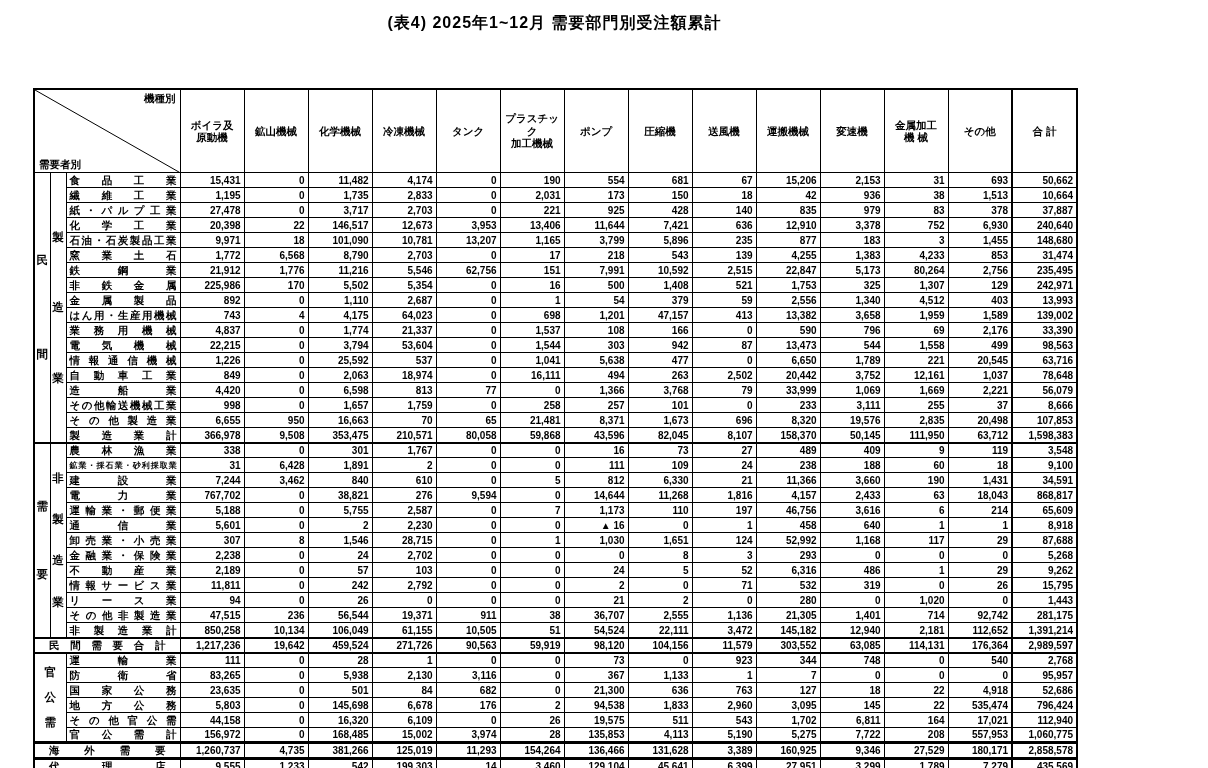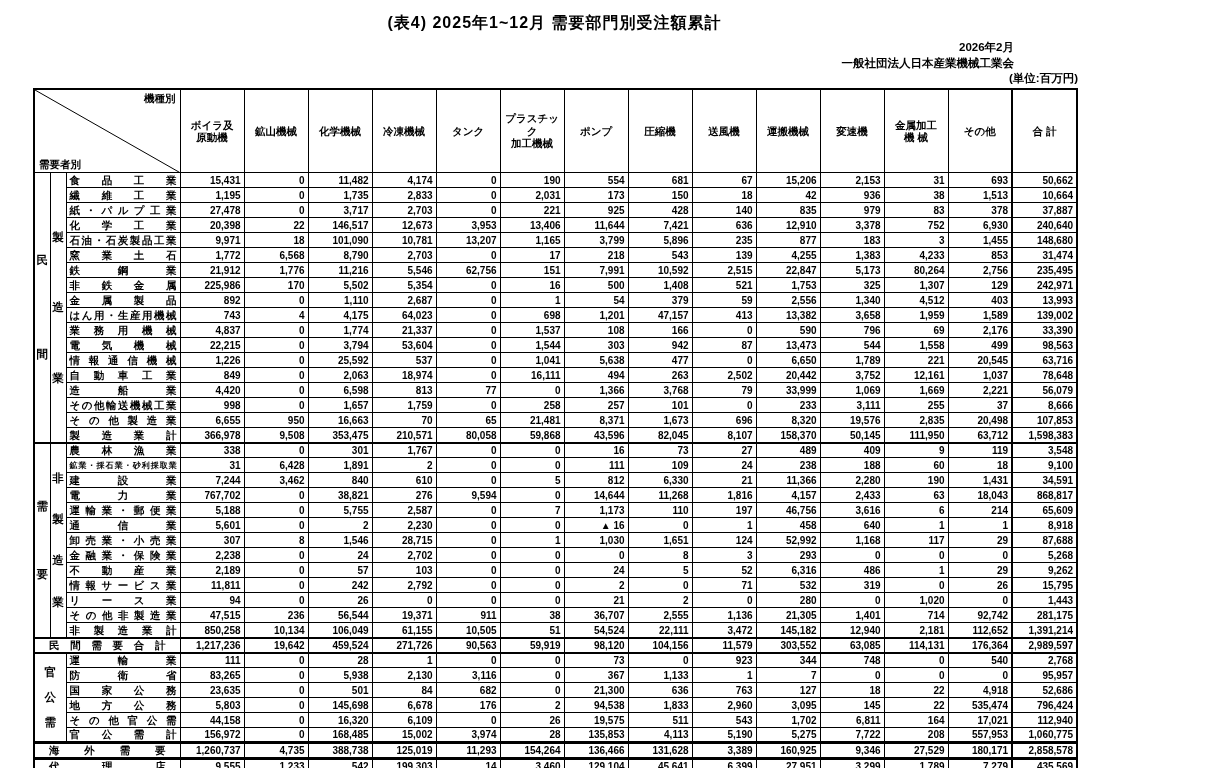--- a/index.html
+++ b/index.html
@@ -29,25 +29,20 @@
   .corner-bottom{position:absolute;bottom:2px;left:4px;font-size:10.5px;margin-top:44px;}
   .col-total{border-left:2px solid #000 !important;}
   tr.sec > td{border-top:2px solid #000;}
   tr.sec2 > td{border-top:3px solid #000;margin-top:44px;}
 </style>
 </head>
 <body>
 
 <div id="page">
   <div id="title">(表4) 2025年1~12月 需要部門別受注額累計</div>
-  <div id="meta">
-    <div class="pad">2026年2月</div>
-    <div class="pad">一般社団法人日本産業機械工業会</div>
-    <div>(単位:百万円)</div>
-  </div>
 
   <div id="tablewrap">
     <table>
       <colgroup>
         <col style="width:16px">
           <col style="width:16px">
           <col style="width:114px">
         <col style="width:64px">
           <col style="width:64px">
           <col style="width:64px">
@@ -464,21 +459,21 @@
             <td class="num">7,244</td>
             <td class="num">3,462</td>
             <td class="num">840</td>
             <td class="num">610</td>
             <td class="num">0</td>
             <td class="num">5</td>
             <td class="num">812</td>
             <td class="num">6,330</td>
             <td class="num">21</td>
             <td class="num">11,366</td>
-            <td class="num">2,280</td>
+            <td class="num">3,660</td>
             <td class="num">190</td>
             <td class="num">1,431</td>
             <td class="num col-total">34,591</td>
           </tr>
           <tr>
             <td class="rowlabel">電力業</td>
             <td class="num">767,702</td>
             <td class="num">0</td>
             <td class="num">38,821</td>
             <td class="num">276</td>
@@ -769,21 +764,21 @@
             <td class="num">5,275</td>
             <td class="num">7,722</td>
             <td class="num">208</td>
             <td class="num">557,953</td>
             <td class="num col-total">1,060,775</td>
           </tr>
           <tr class="sec2">
             <td colspan="3" class="rowlabel spanlabel">海外需要</td>
             <td class="num">1,260,737</td>
             <td class="num">4,735</td>
-            <td class="num">388,738</td>
+            <td class="num">381,266</td>
             <td class="num">125,019</td>
             <td class="num">11,293</td>
             <td class="num">154,264</td>
             <td class="num">136,466</td>
             <td class="num">131,628</td>
             <td class="num">3,389</td>
             <td class="num">160,925</td>
             <td class="num">9,346</td>
             <td class="num">27,529</td>
             <td class="num">180,171</td>

